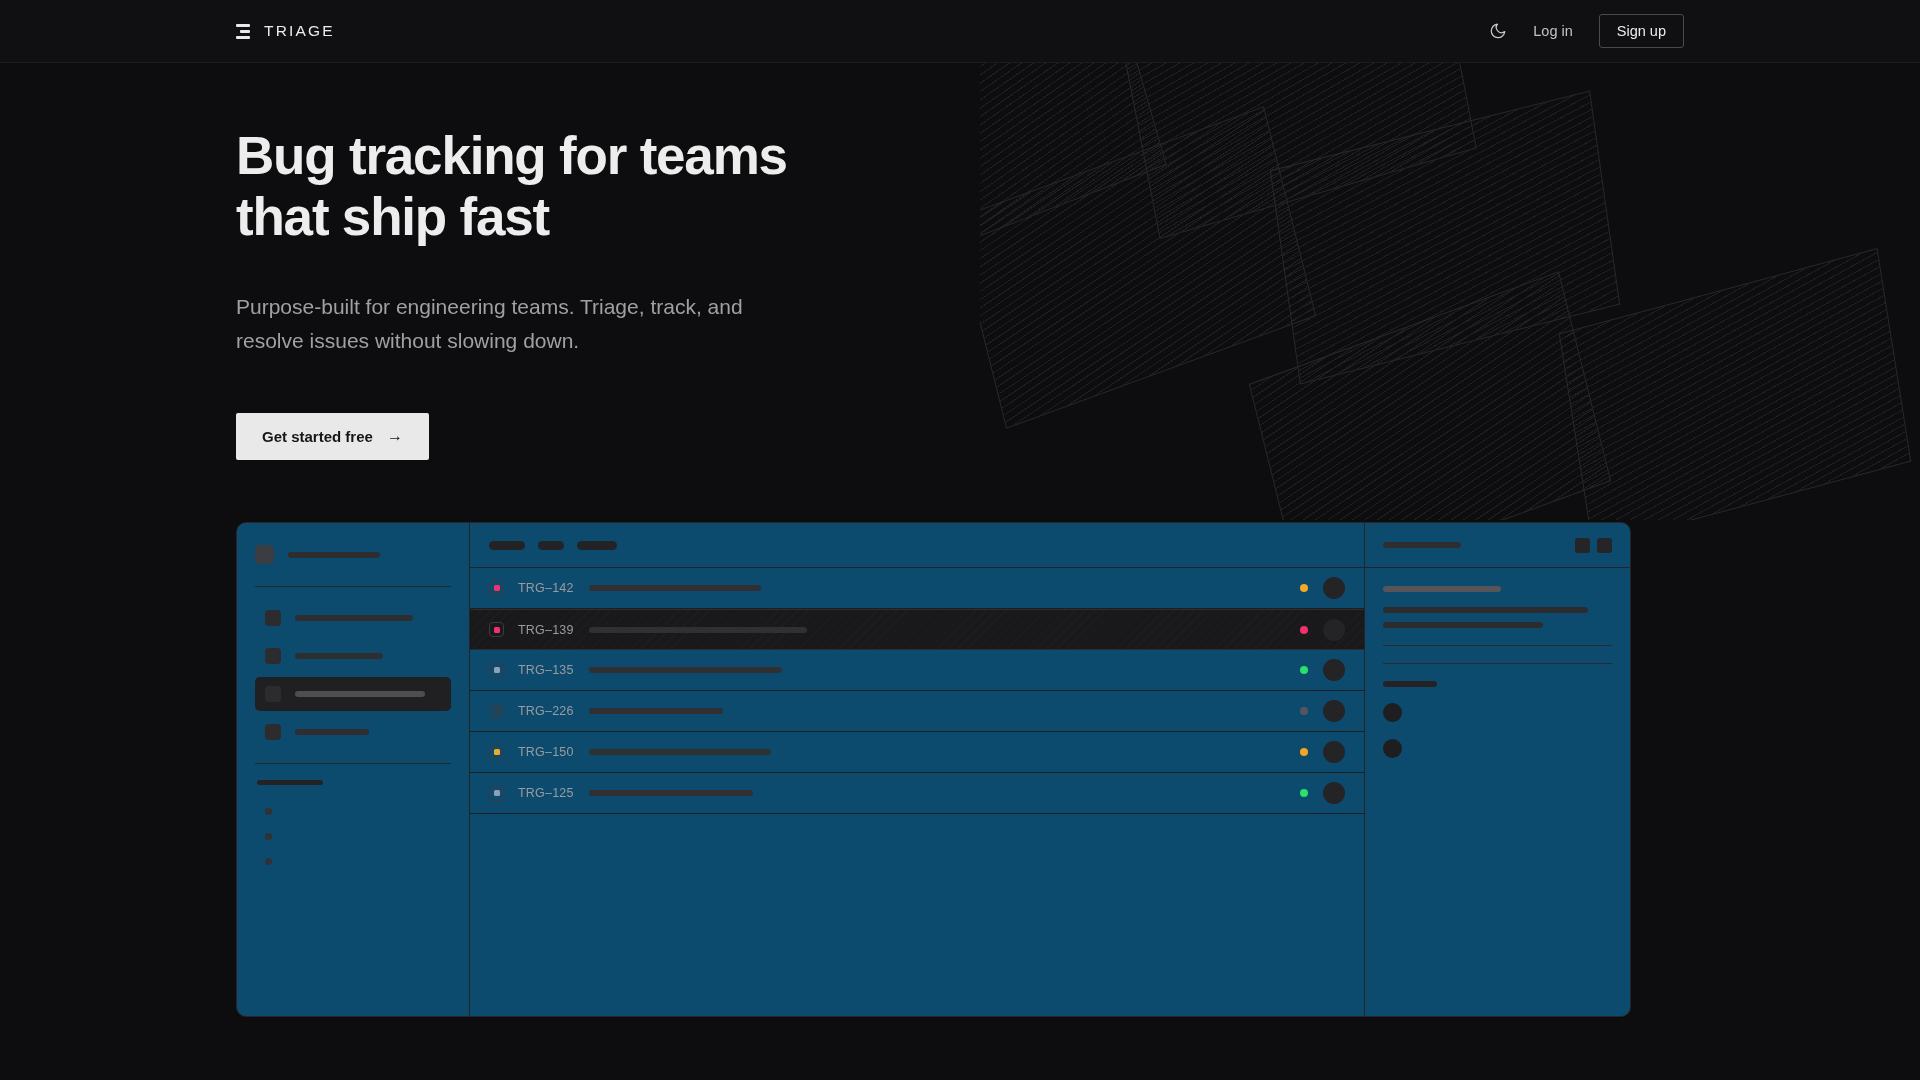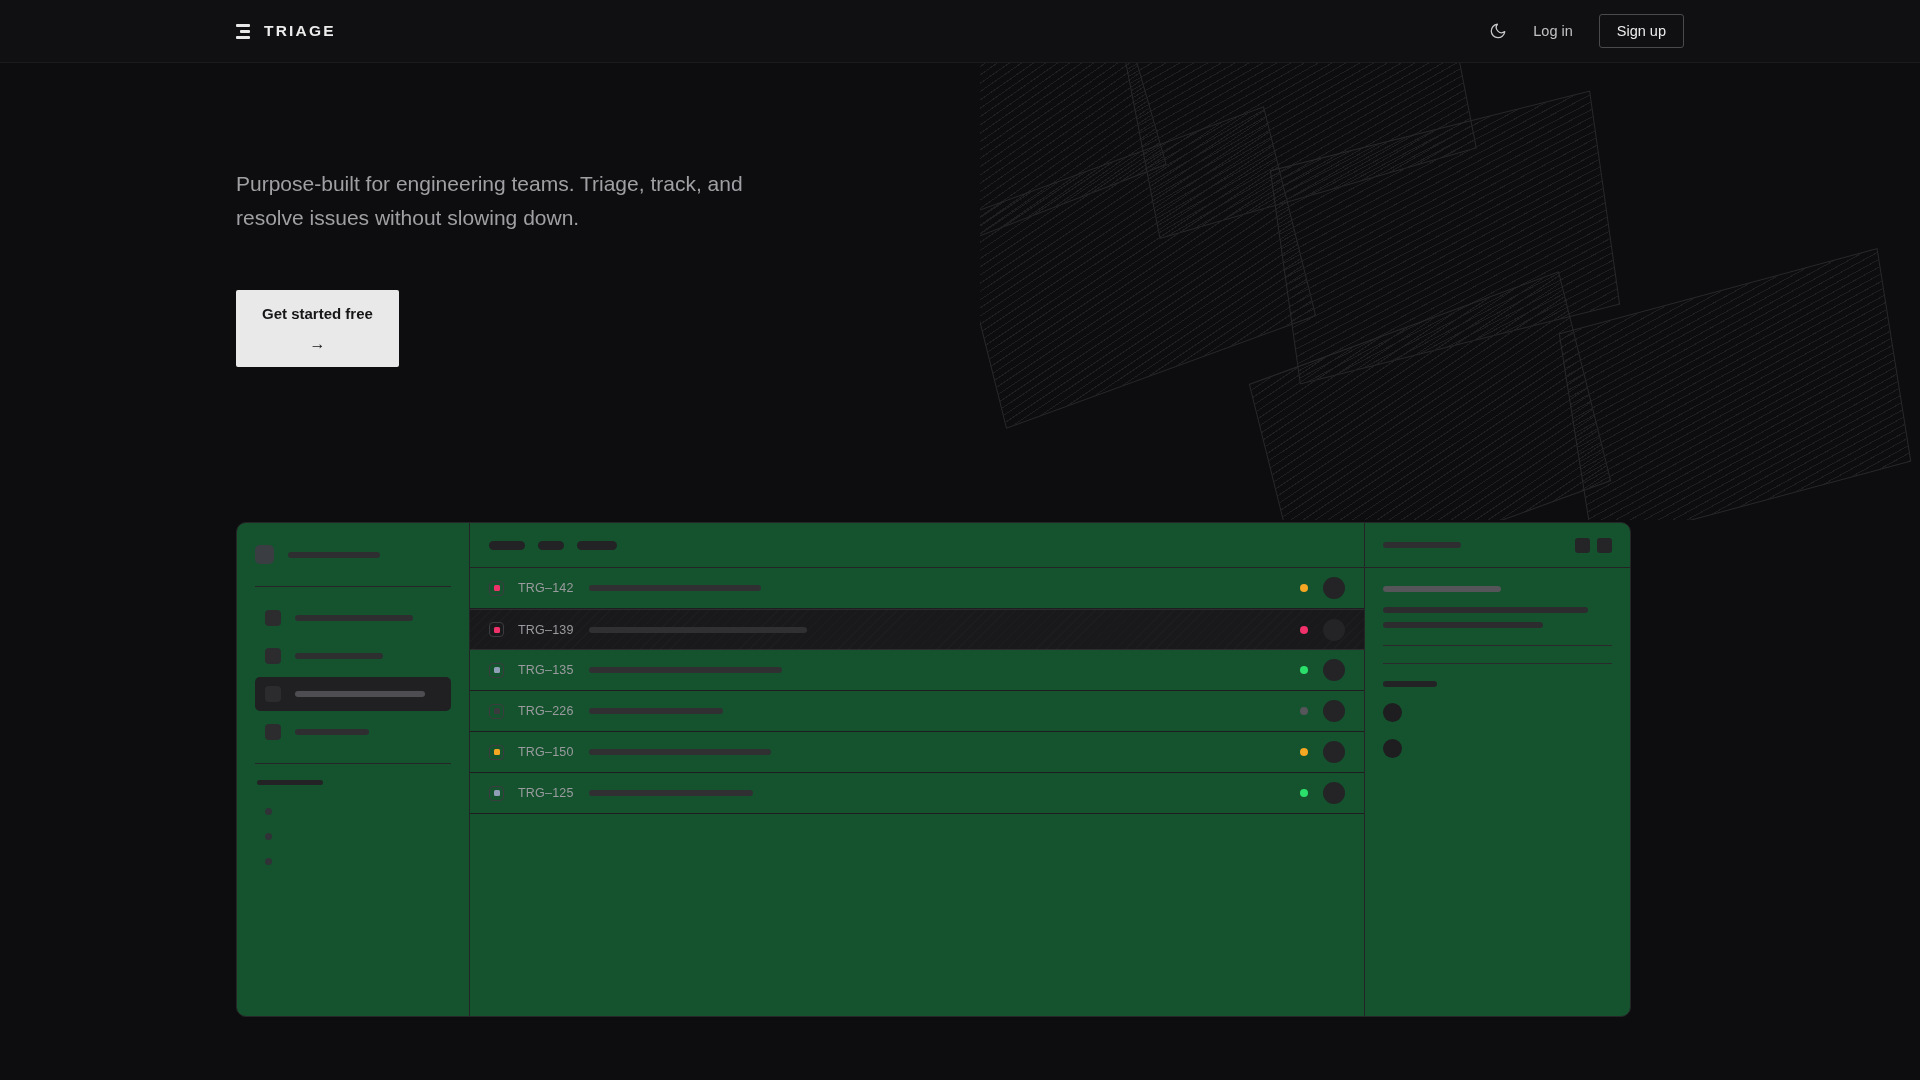--- a/index.html
+++ b/index.html
@@ -31,21 +31,21 @@
     position:absolute;top:0;left:0;width:1920px;height:63px;
     background:#101012;border-bottom:1px solid #1c1c1f;
     display:flex;align-items:center;z-index:30;
   }
   .brand{position:absolute;left:236px;display:flex;align-items:center;gap:14px;}
   .logo-mark{display:flex;flex-direction:column;gap:3px;width:14px;}
   .logo-mark i{display:block;height:3px;background:#e8e8e8;border-radius:1px;}
   .logo-mark i:nth-child(1){width:14px;}
   .logo-mark i:nth-child(2){width:10px;margin-left:4px;}
   .logo-mark i:nth-child(3){width:14px;}
-  .brand-name{font-size:15.5px;font-weight:700;letter-spacing:2.2px;color:#ececec;}
+  .brand-name{font-size:15.5px;font-weight:400;letter-spacing:2.2px;color:#ececec;}
   .nav-right{position:absolute;right:236px;display:flex;align-items:center;gap:26px;}
   .moon{width:18px;height:18px;display:block;}
   .nav-link{font-size:14.5px;color:#c2c2c4;cursor:pointer;}
   .btn-signup{
     font-size:14.5px;color:#ececec;border:1px solid #4a4a4d;
     border-radius:3px;padding:8px 17px;background:transparent;cursor:pointer;
     font-family:inherit;
   }
 
   
@@ -56,21 +56,20 @@
   }
   .hero-sub{
     margin-top:42px;font-size:21px;line-height:1.62;color:#a0a0a4;
     white-space:pre-line;
   }
   .btn-cta{
     margin-top:55px;display:inline-flex;align-items:center;gap:14px;
     background:#e9e9e9;color:#161618;border:none;border-radius:2px;
     padding:15px 26px;font-size:15px;font-weight:700;cursor:pointer;
     font-family:inherit;
-    flex-direction:column;
   }
   .btn-cta .arrow{font-size:16px;line-height:1;}
 
   
   .decor{position:absolute;left:980px;top:40px;width:940px;height:480px;
          overflow:hidden;z-index:1;pointer-events:none;}
   .ribbon{
     position:absolute;border:1px solid #2b2b2e;
     background:repeating-linear-gradient(
        -14deg, #212124 0px, #212124 1px, transparent 1px, transparent 7px);
@@ -79,21 +78,21 @@
   .r1{width:290px;height:190px;left:-120px;top:-10px;transform:rotate(-21deg) skewX(-5deg);}
   .r2{width:330px;height:190px;left:155px;top:-35px;transform:rotate(-16deg) skewX(-5deg);}
   .r3{width:330px;height:215px;left:-10px;top:120px;transform:rotate(-20deg) skewX(-6deg);}
   .r4{width:330px;height:215px;left:300px;top:90px;transform:rotate(-14deg) skewX(-6deg);}
   .r5{width:330px;height:215px;left:285px;top:285px;transform:rotate(-20deg) skewX(-6deg);}
   .r6{width:330px;height:215px;left:590px;top:250px;transform:rotate(-15deg) skewX(-6deg);}
 
   
   .mock{
     position:absolute;left:236px;top:522px;width:1395px;height:495px;
-    background:#14532d;border:1px solid #262629;border-radius:10px;
+    background:#0c4a6e;border:1px solid #262629;border-radius:10px;
     display:flex;overflow:hidden;z-index:6;
   }
   .mock-side{width:233px;border-right:1px solid #242427;padding:22px 18px 0 18px;flex-shrink:0;}
   .side-head{display:flex;align-items:center;gap:14px;margin-bottom:22px;}
   .sq{width:19px;height:19px;border-radius:5px;background:#3a3d42;flex-shrink:0;}
   .sq.sm{width:16px;height:16px;border-radius:4px;background:#2c2c2f;}
   .bar{height:6px;border-radius:3px;background:var(--skel);}
   .side-div{height:1px;background:#262629;margin:0 0 14px 0;}
   .side-item{display:flex;align-items:center;gap:14px;padding:9px 10px;border-radius:5px;margin-bottom:4px;}
   .side-item.active{background:#202023;}
@@ -160,20 +159,22 @@
   <div class="decor">
     <div class="ribbon r1"></div>
     <div class="ribbon r2"></div>
     <div class="ribbon r3"></div>
     <div class="ribbon r4"></div>
     <div class="ribbon r5"></div>
     <div class="ribbon r6"></div>
   </div>
 
   <div class="hero">
+    <h1 class="hero-title">Bug tracking for teams
+that ship fast</h1>
     <p class="hero-sub">Purpose-built for engineering teams. Triage, track, and
 resolve issues without slowing down.</p>
     <button class="btn-cta">
       <span>Get started free</span>
       <span class="arrow">→</span>
     </button>
   </div>
 
   <div class="mock">
 

